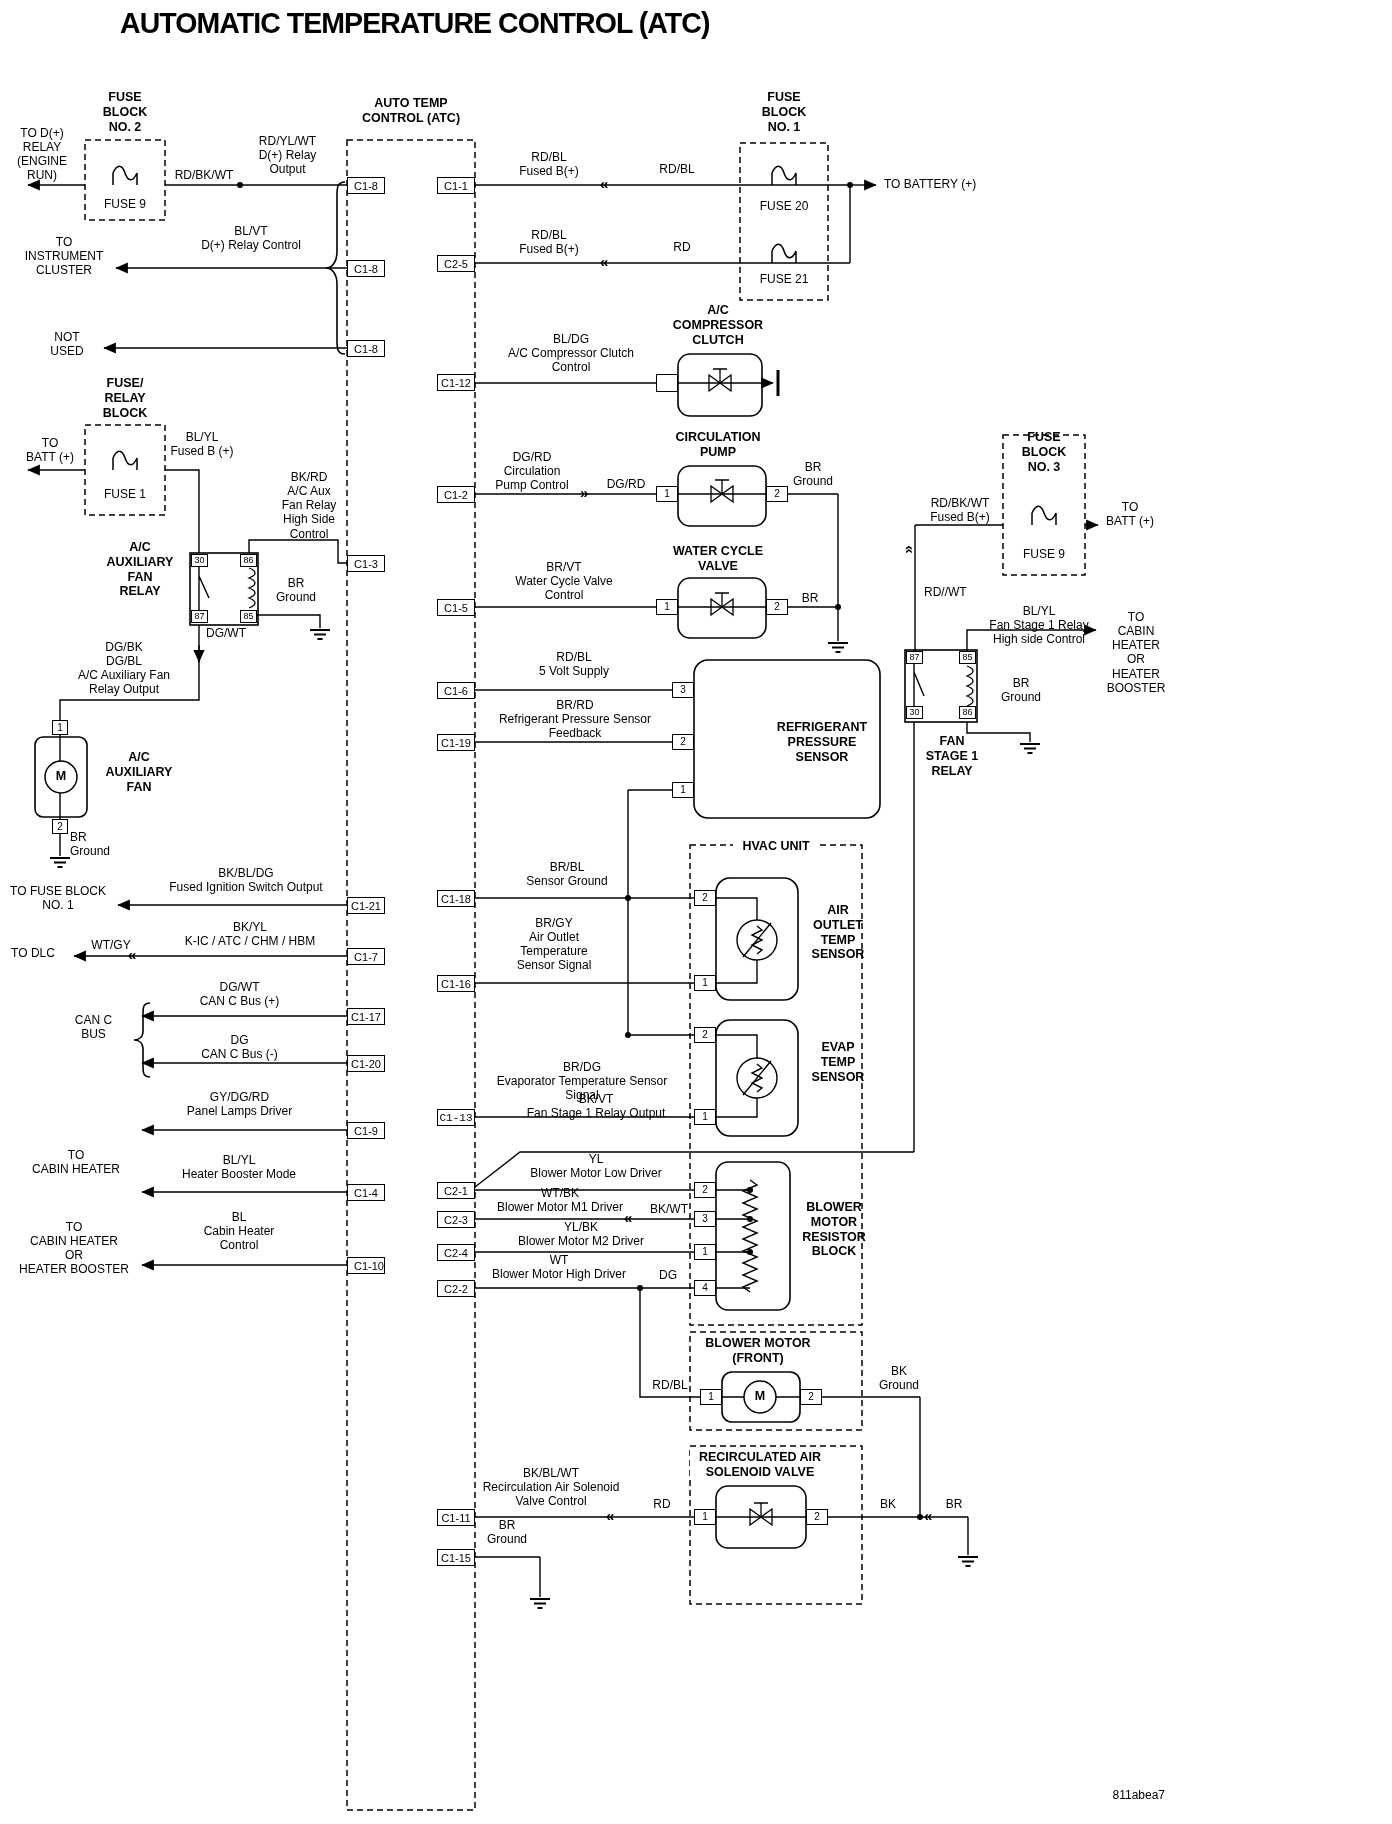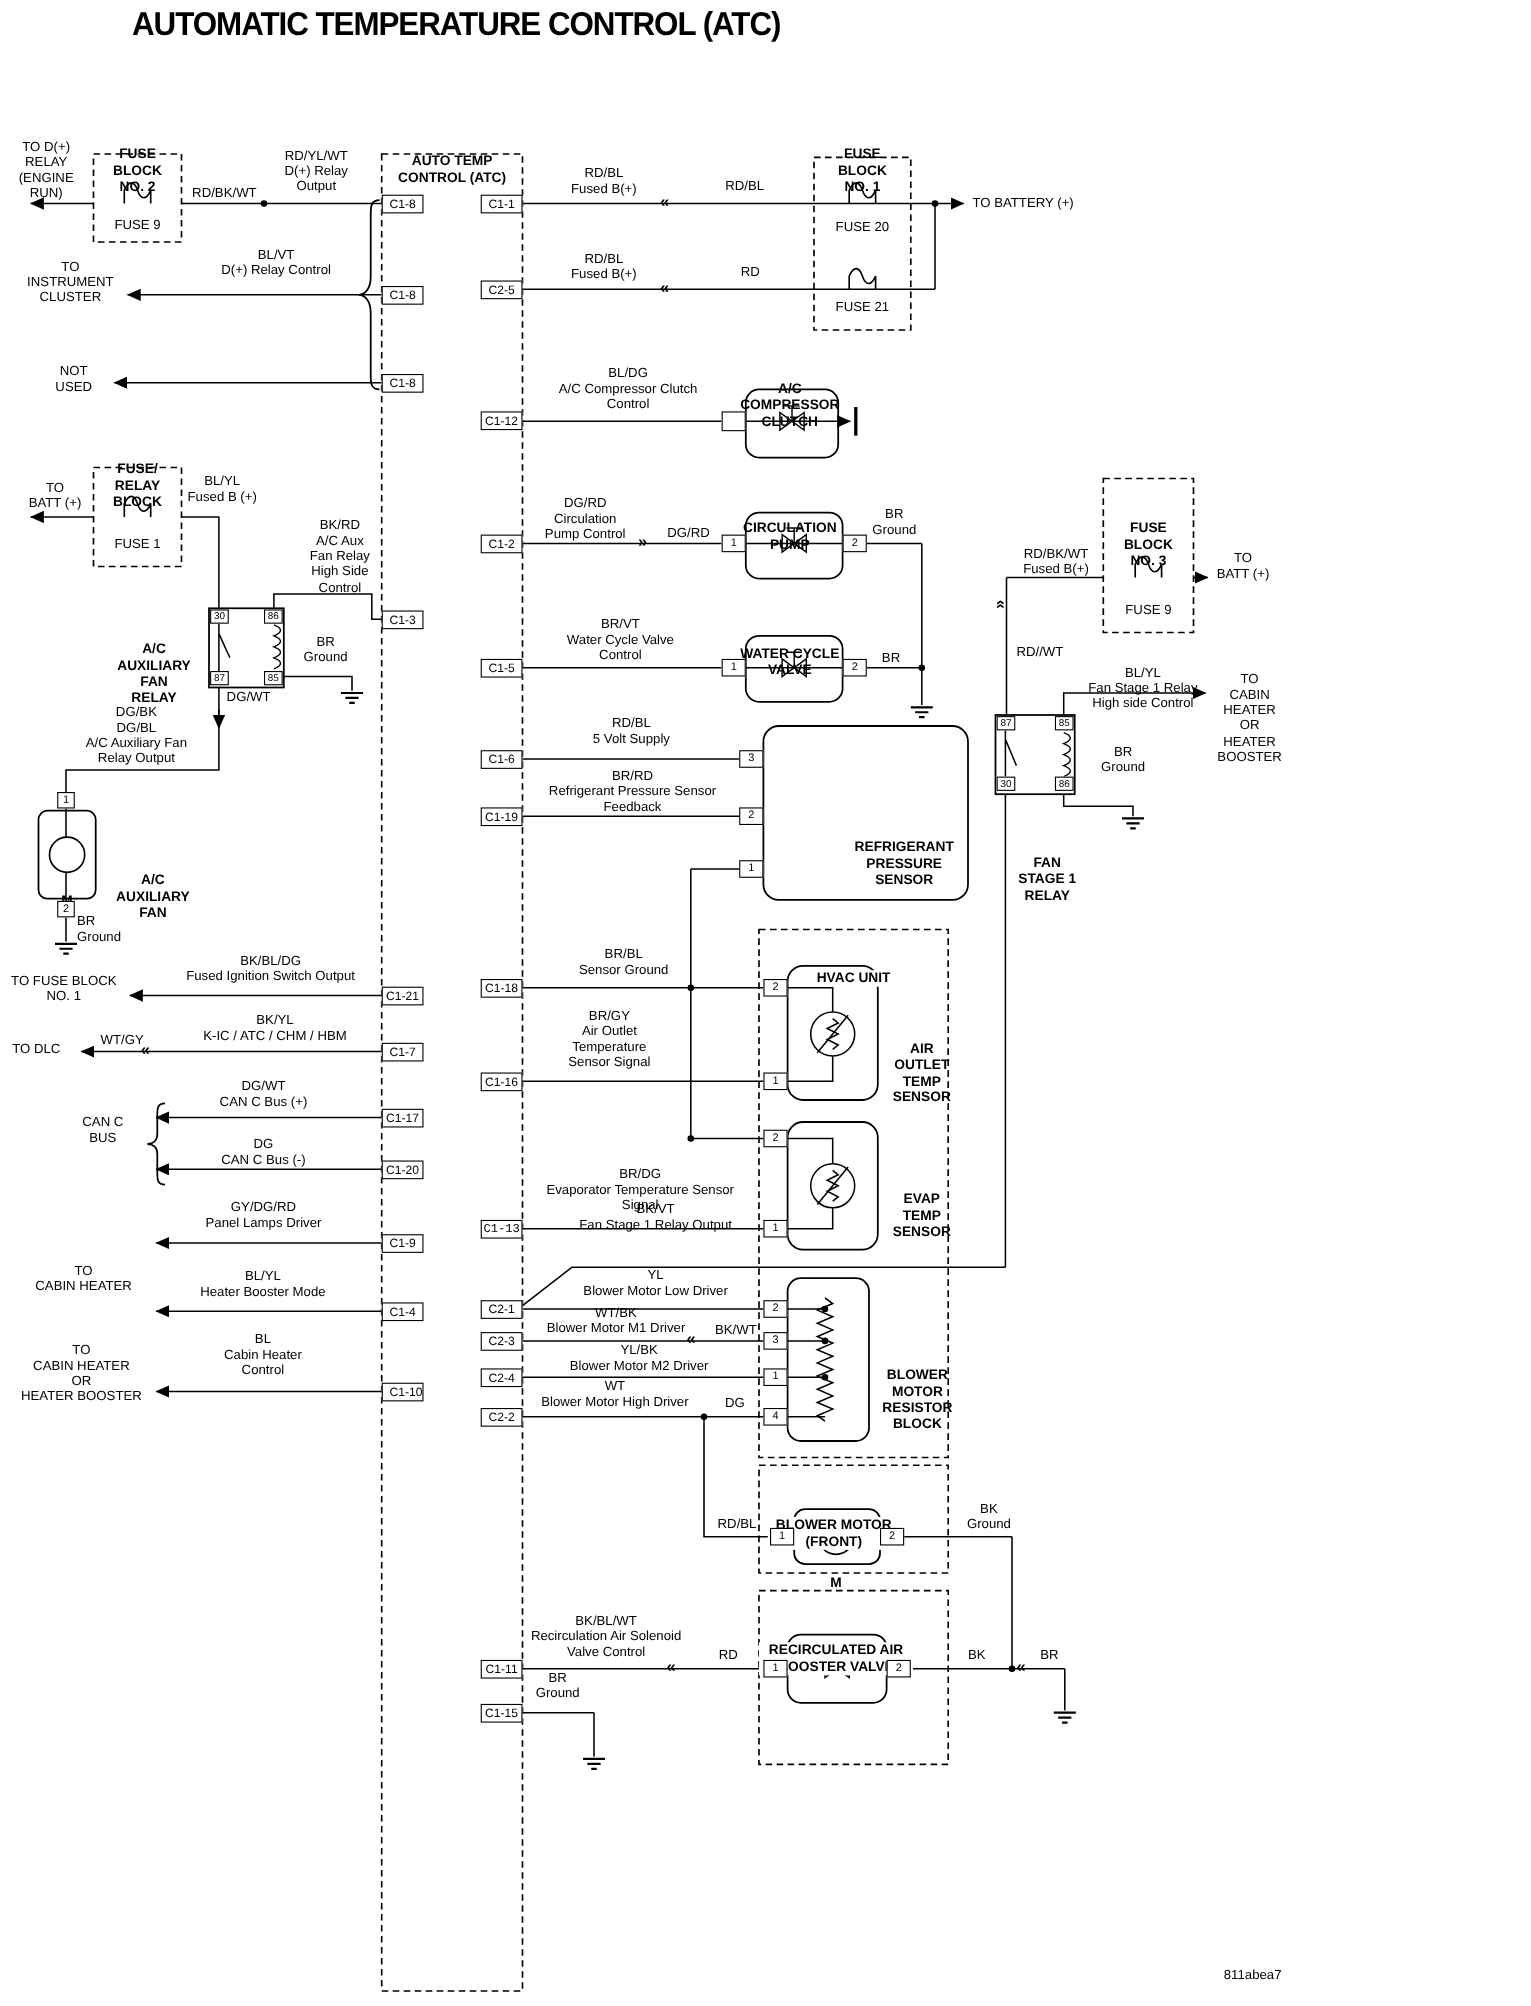--- a/index.html
+++ b/index.html
@@ -1,21 +1,21 @@
 <!DOCTYPE html>
 <html><head>
 <meta charset="utf-8">
 <style>
   html,body{margin:0;padding:0;background:#fff;}
   #page{position:relative;width:1392px;height:1824px;background:#fff;
         font-family:"Liberation Sans",sans-serif;color:#000;overflow:hidden;}
   #wires{position:absolute;left:0;top:0;}
   #overlay{position:absolute;left:0;top:0;width:100%;height:100%;}
   .lbl{position:absolute;font-size:12px;line-height:1.18;white-space:pre-line;text-align:center;}
-  .lbl.b{font-weight:bold;font-size:12.5px;margin-top:43px;}
+  .lbl.b{font-weight:bold;font-size:12.5px;}
   .lbl.wbg{background:#fff;}
   .cbox{position:absolute;width:38px;height:17px;border:1.4px solid #000;background:#fff;
         font-size:11px;line-height:16px;text-align:center;box-sizing:border-box;}
   .pbox{position:absolute;border:1.4px solid #000;background:#fff;text-align:center;box-sizing:border-box;}
   .chev{position:absolute;font-size:15px;font-weight:bold;line-height:1;}
   #title{position:absolute;left:120px;top:6px;font-size:30px;font-weight:bold;
          letter-spacing:-1px;transform:scaleX(.95);transform-origin:left top;white-space:nowrap;}
   #footer{position:absolute;left:1085px;top:1788px;width:80px;font-size:12px;text-align:right;}
 </style>
 </head>
@@ -336,21 +336,21 @@
       <div class="lbl b" style="left: 794px; top: 1200px; width: 80px;">BLOWER
 MOTOR
 RESISTOR
 BLOCK</div>
       <div class="lbl b wbg" style="left: 698px; top: 1336px; width: 120px;">BLOWER MOTOR
 (FRONT)</div>
       <div class="lbl" style="left: 646px; top: 1378px; width: 48px;">RD/BL</div>
       <div class="lbl" style="left: 872px; top: 1364px; width: 54px;">BK
 Ground</div>
       <div class="lbl b wbg" style="left: 690px; top: 1450px; width: 140px;">RECIRCULATED AIR
-BOOSTER VALVE</div>
+SOLENOID VALVE</div>
       <div class="lbl" style="left: 470px; top: 1466px; width: 162px;">BK/BL/WT
 Recirculation Air Solenoid
 Valve Control</div>
       <div class="lbl" style="left: 646px; top: 1497px; width: 32px;">RD</div>
       <div class="lbl" style="left: 872px; top: 1497px; width: 32px;">BK</div>
       <div class="lbl" style="left: 938px; top: 1497px; width: 32px;">BR</div>
       <div class="lbl" style="left: 480px; top: 1518px; width: 54px;">BR
 Ground</div>
       <div class="lbl b" style="left: 1014px; top: 430px; width: 60px;">FUSE
 BLOCK

